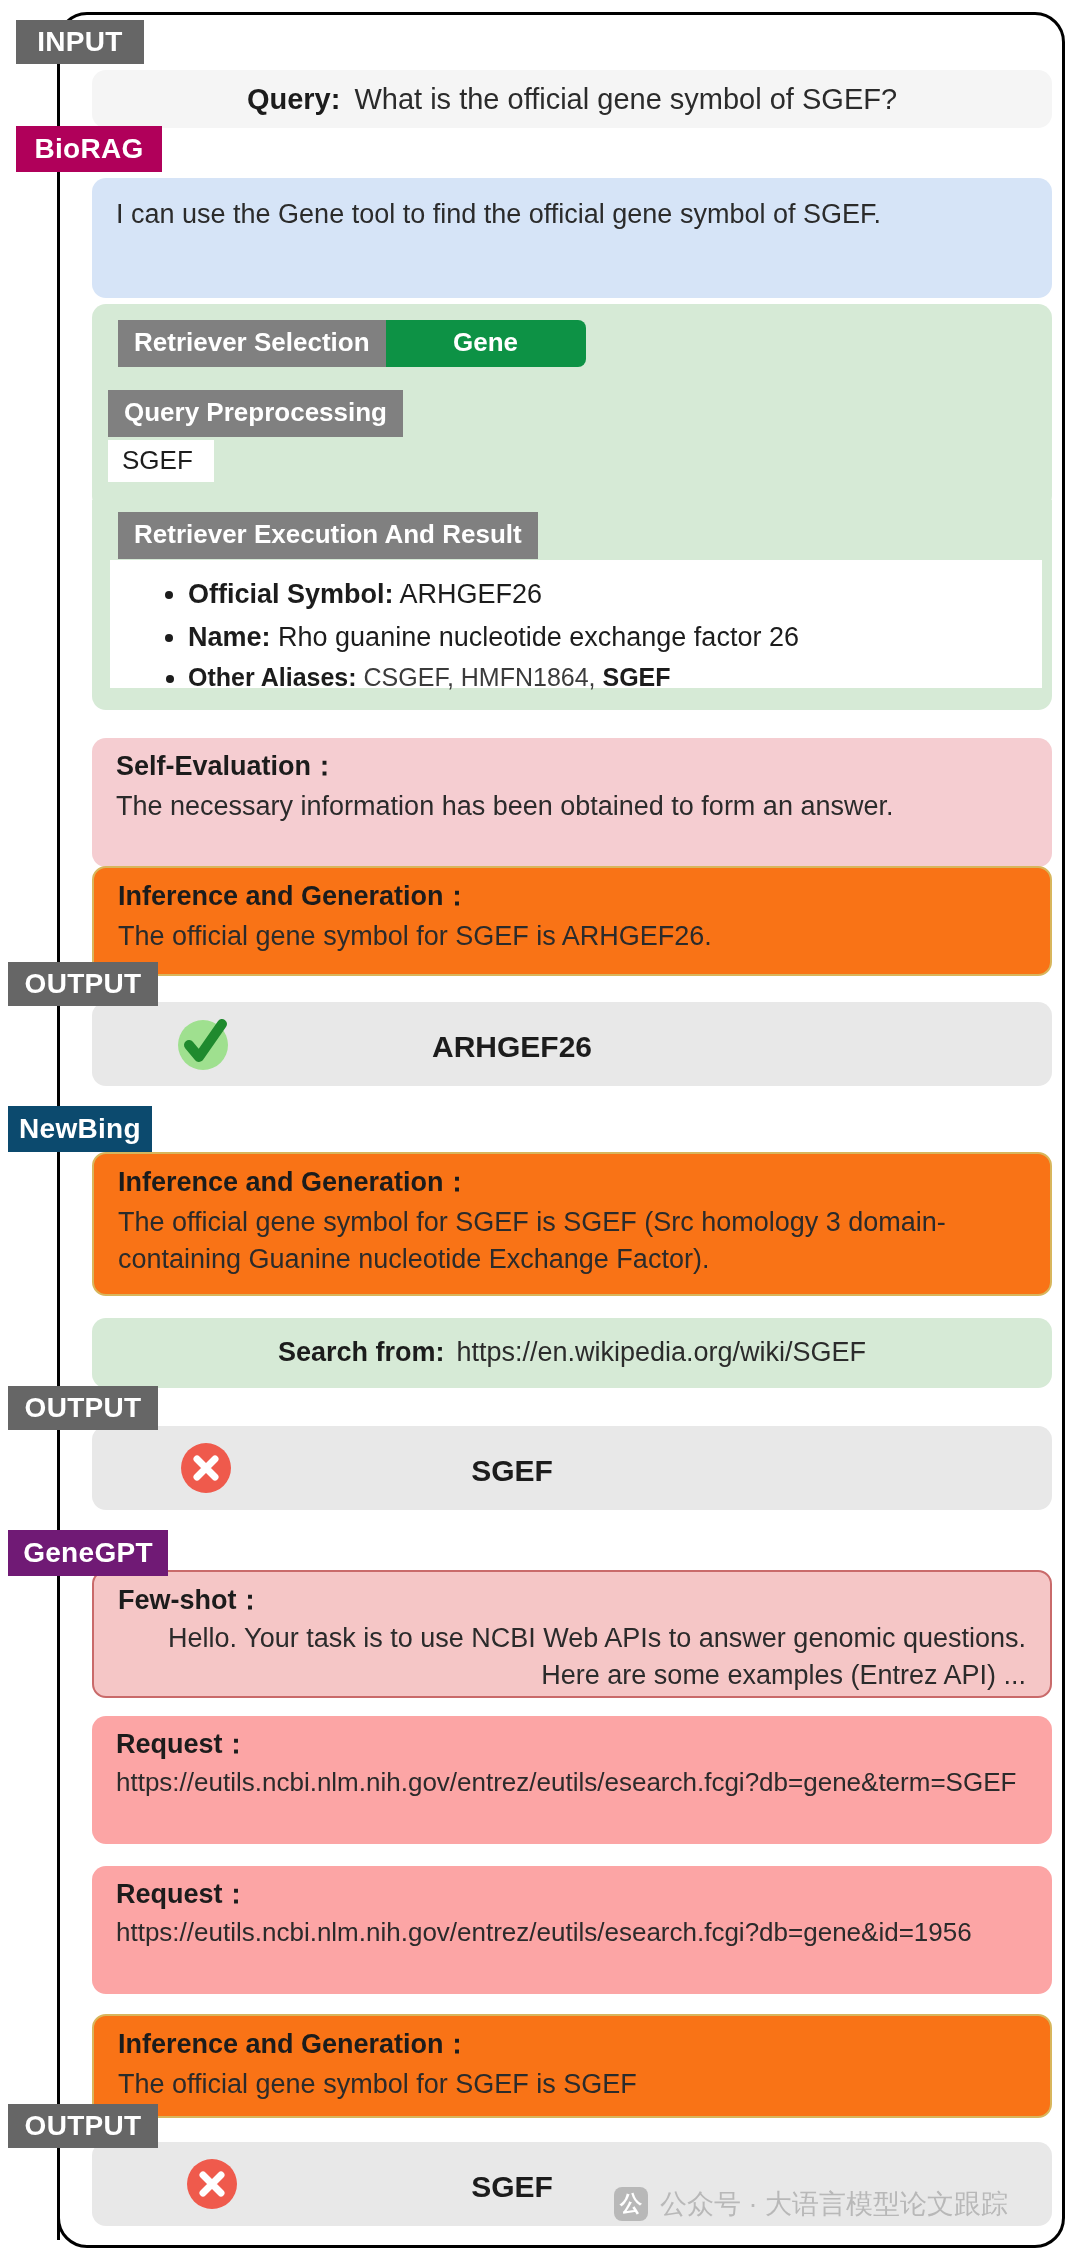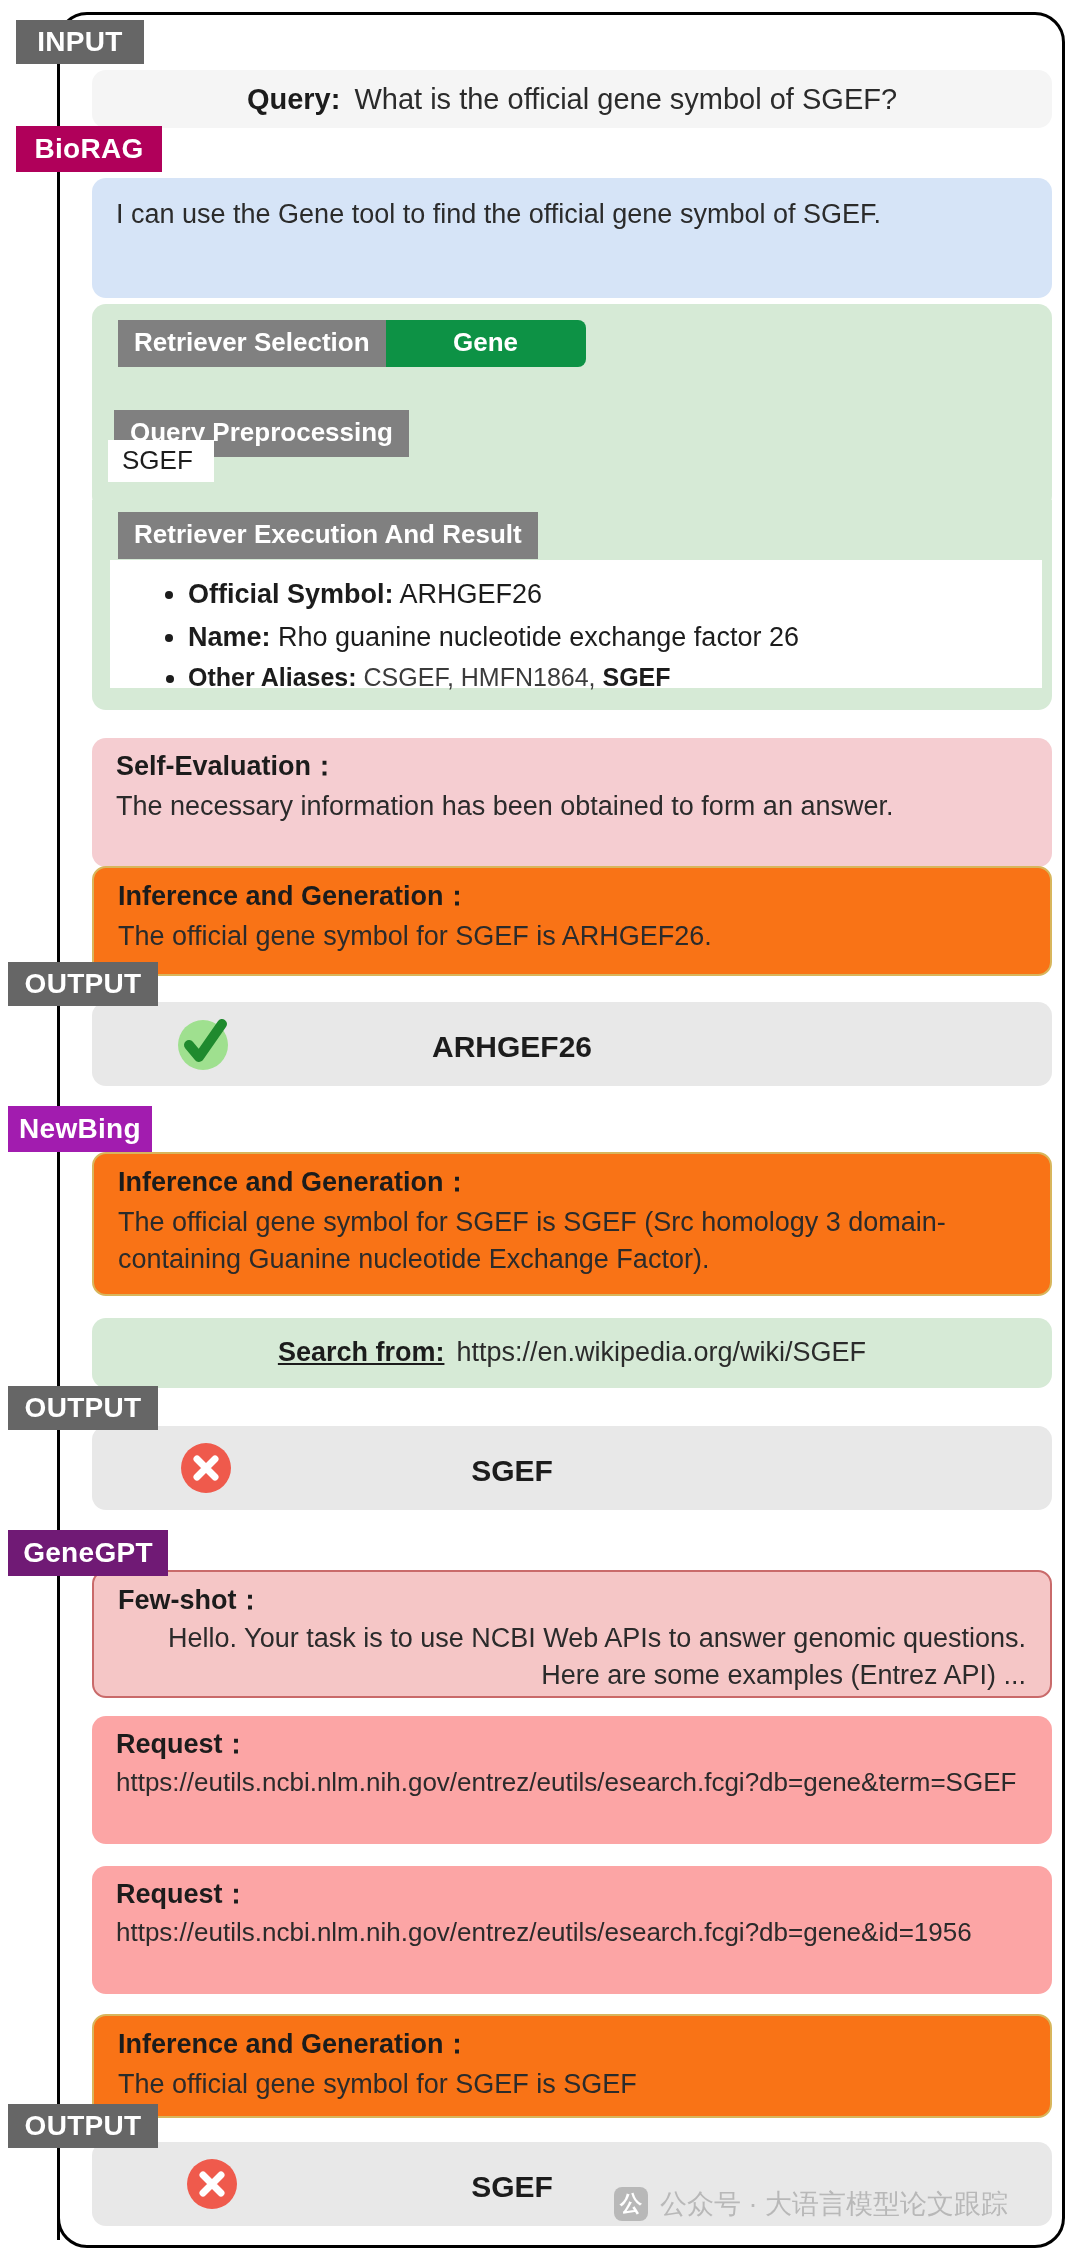--- a/index.html
+++ b/index.html
@@ -43,21 +43,21 @@
     align-items: center;
     justify-content: center;
     color: #ffffff;
     font-weight: bold;
     letter-spacing: 0.3px;
     white-space: nowrap;
     z-index: 6;
   }
   .tag-gray  { background: #666666; }
   .tag-rag   { background: #b0005a; }
-  .tag-bing  { background: #a21caf; }
+  .tag-bing  { background: #0c4a6e; }
   .tag-gpt   { background: #701a75; }
 
   
   .card {
     position: absolute;
     left: 92px;
     border-radius: 14px;
   }
   .card-query {
     background: #f5f5f5;
@@ -222,21 +222,21 @@
     <div class="body" style="margin-top:4px;">I can use the Gene tool to find the official gene symbol of SGEF.</div>
   </div>
 
   <div class="card card-retriever" style="top:304px; width:960px; height:206px;"></div>
 
   <div class="pill-row" style="left:118px; top:320px;">
     <div class="pill">Retriever Selection</div>
     <div class="pill-value">Gene</div>
   </div>
 
-  <div class="pill-row" style="left:114px; top:390px;margin-top:20px;">
+  <div class="pill-row" style="left:108px; top:390px;">
     <div class="pill">Query Preprocessing</div>
   </div>
   <div class="white-chip" style="left:108px; top:440px; width:106px; height:42px;">SGEF</div>
 
   <div class="pill-row" style="left:118px; top:510px;">
     <div class="pill">Retriever Execution And Result</div>
   </div>
 
   <div class="card card-retriever" style="top:500px; width:960px; height:210px; border-radius:0 0 14px 14px;"></div>
 
@@ -288,21 +288,21 @@
   <div class="tag tag-bing" style="left:8px; top:1106px; width:144px; height:46px; font-size:28px;">
     <span>NewBing</span>
   </div>
 
   <div class="card card-infer" style="top:1152px; width:960px; height:144px; padding:12px 24px 0 24px;">
     <div class="hdr">Inference and Generation：</div>
     <div class="body" style="margin-top:4px;">The official gene symbol for SGEF is SGEF (Src homology 3 domain-containing Guanine nucleotide Exchange Factor).</div>
   </div>
 
   <div class="card card-search" style="top:1318px; width:960px; height:70px;">
-    <span class="hdr" style="margin-right:12px;text-decoration:underline;">Search from:</span>
+    <span class="hdr" style="margin-right:12px;">Search from:</span>
     <span class="body">https://en.wikipedia.org/wiki/SGEF</span>
   </div>
 
   <div class="tag tag-gray" style="left:8px; top:1386px; width:150px; height:44px; font-size:28px;">
     <span>OUTPUT</span>
   </div>
 
   <div class="card card-output" style="top:1426px; width:960px; height:84px;">
   </div>
   <div class="icon-wrap" style="left:180px; top:1442px; width:52px; height:52px;">

